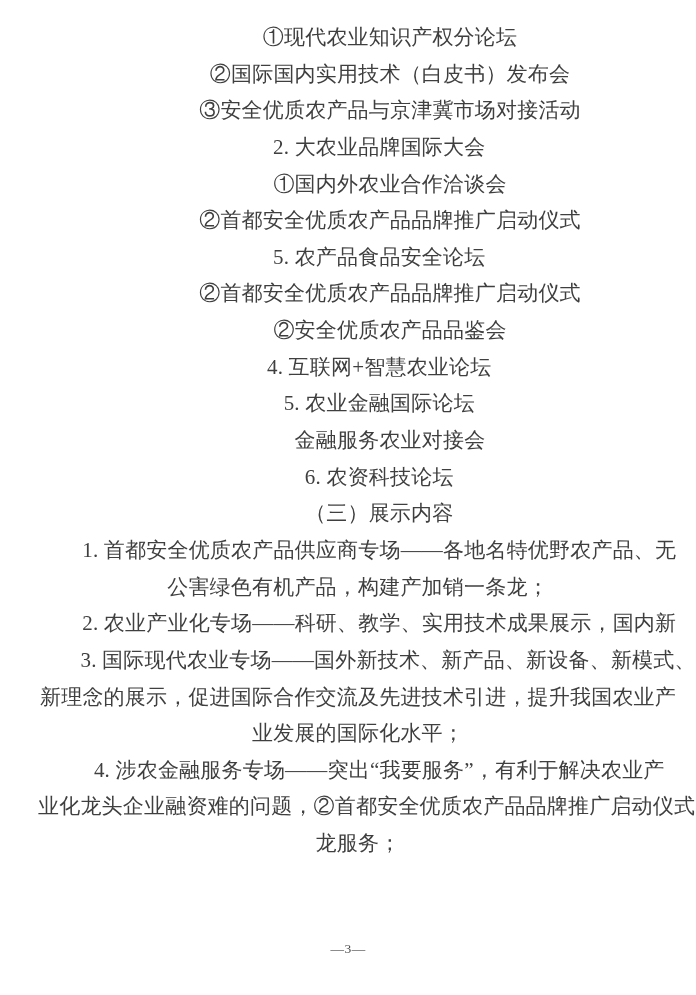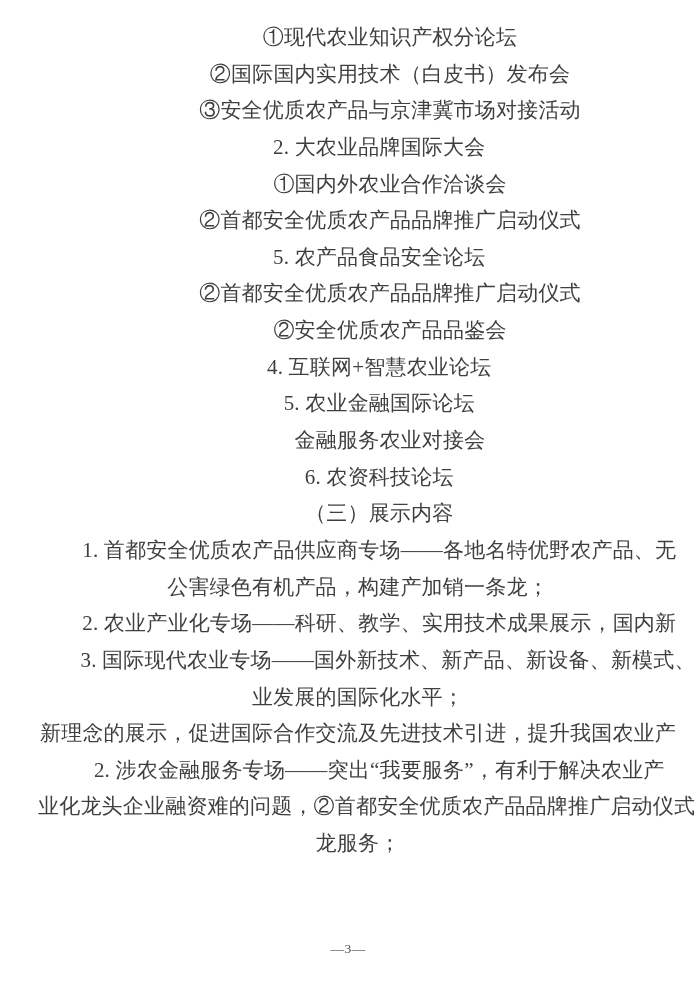--- a/index.html
+++ b/index.html
@@ -60,23 +60,23 @@
     <div class="line ind2">6. 农资科技论坛</div>
 
     <div class="line ind2">（三）展示内容</div>
 
     <div class="line ind2">1. 首都安全优质农产品供应商专场——各地名特优野农产品、无</div>
     <div class="line">公害绿色有机产品，构建产加销一条龙；</div>
 
     <div class="line ind2">2. 农业产业化专场——科研、教学、实用技术成果展示，国内新</div>
 
     <div class="line ind2">3. 国际现代农业专场——国外新技术、新产品、新设备、新模式、</div>
+    <div class="line">新理念的展示，促进国际合作交流及先进技术引进，提升我国农业产</div>
     <div class="line">业发展的国际化水平；</div>
-    <div class="line">新理念的展示，促进国际合作交流及先进技术引进，提升我国农业产</div>
 
-    <div class="line ind2">2. 涉农金融服务专场——突出“我要服务”，有利于解决农业产</div>
+    <div class="line ind2">4. 涉农金融服务专场——突出“我要服务”，有利于解决农业产</div>
     <div class="line">业化龙头企业融资难的问题，②首都安全优质农产品品牌推广启动仪式</div>
     <div class="line">龙服务；</div>
 
   </div>
 
   <div class="page-num">—3—</div>
 </div>
 
 </body></html>

